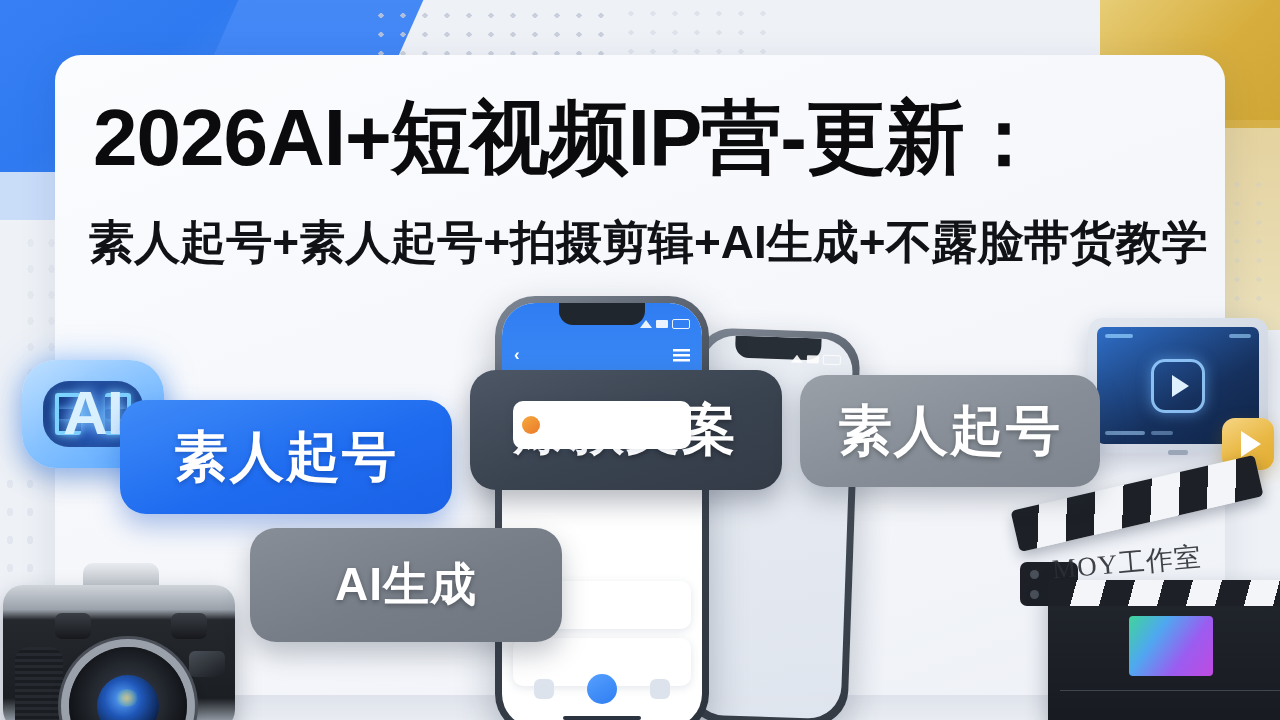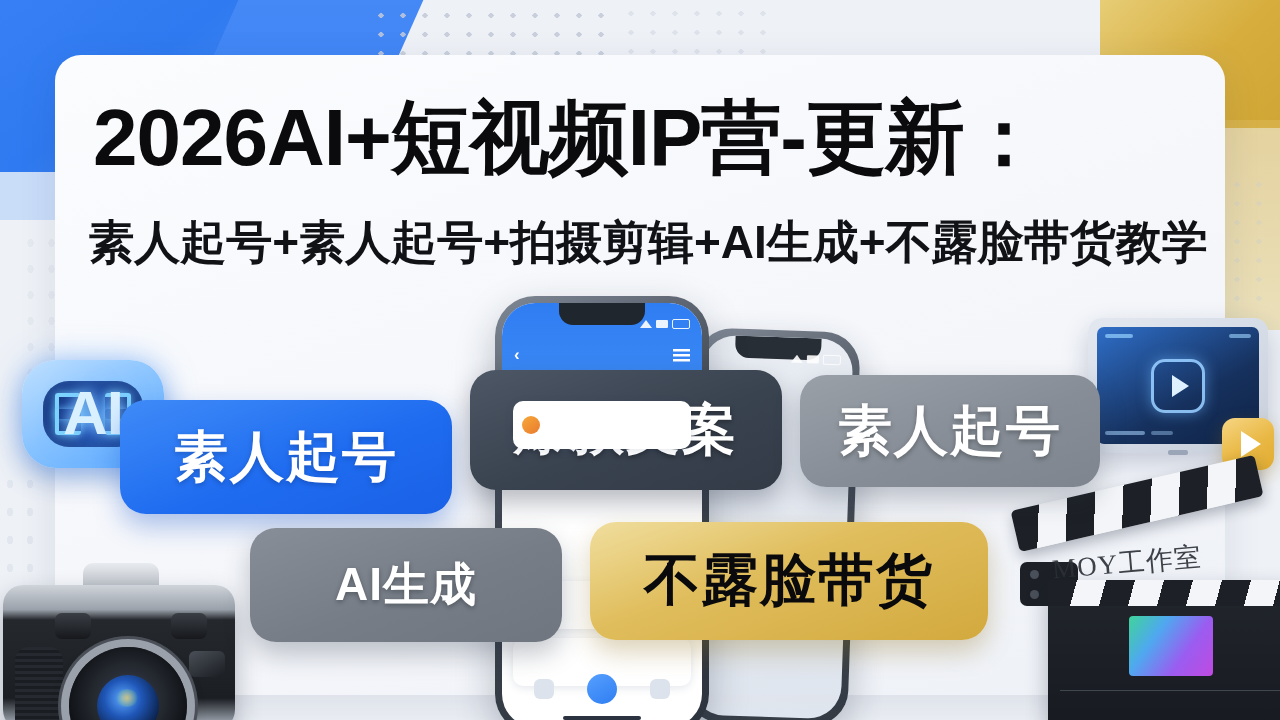--- a/index.html
+++ b/index.html
@@ -421,15 +421,14 @@
       <span class="brk bl"></span>
       <span class="brk br"></span>
       <span class="ai-text">AI</span>
     </div>
   </div>
 
   <div class="pill pill-blue">素人起号</div>
   <div class="pill pill-dark">爆款文案</div>
   <div class="pill pill-gray">素人起号</div>
   <div class="pill pill-gray2">AI生成</div>
-  <div class="pill pill-gold">不露脸带货</div>
 
 </div>
 
 </body></html>

